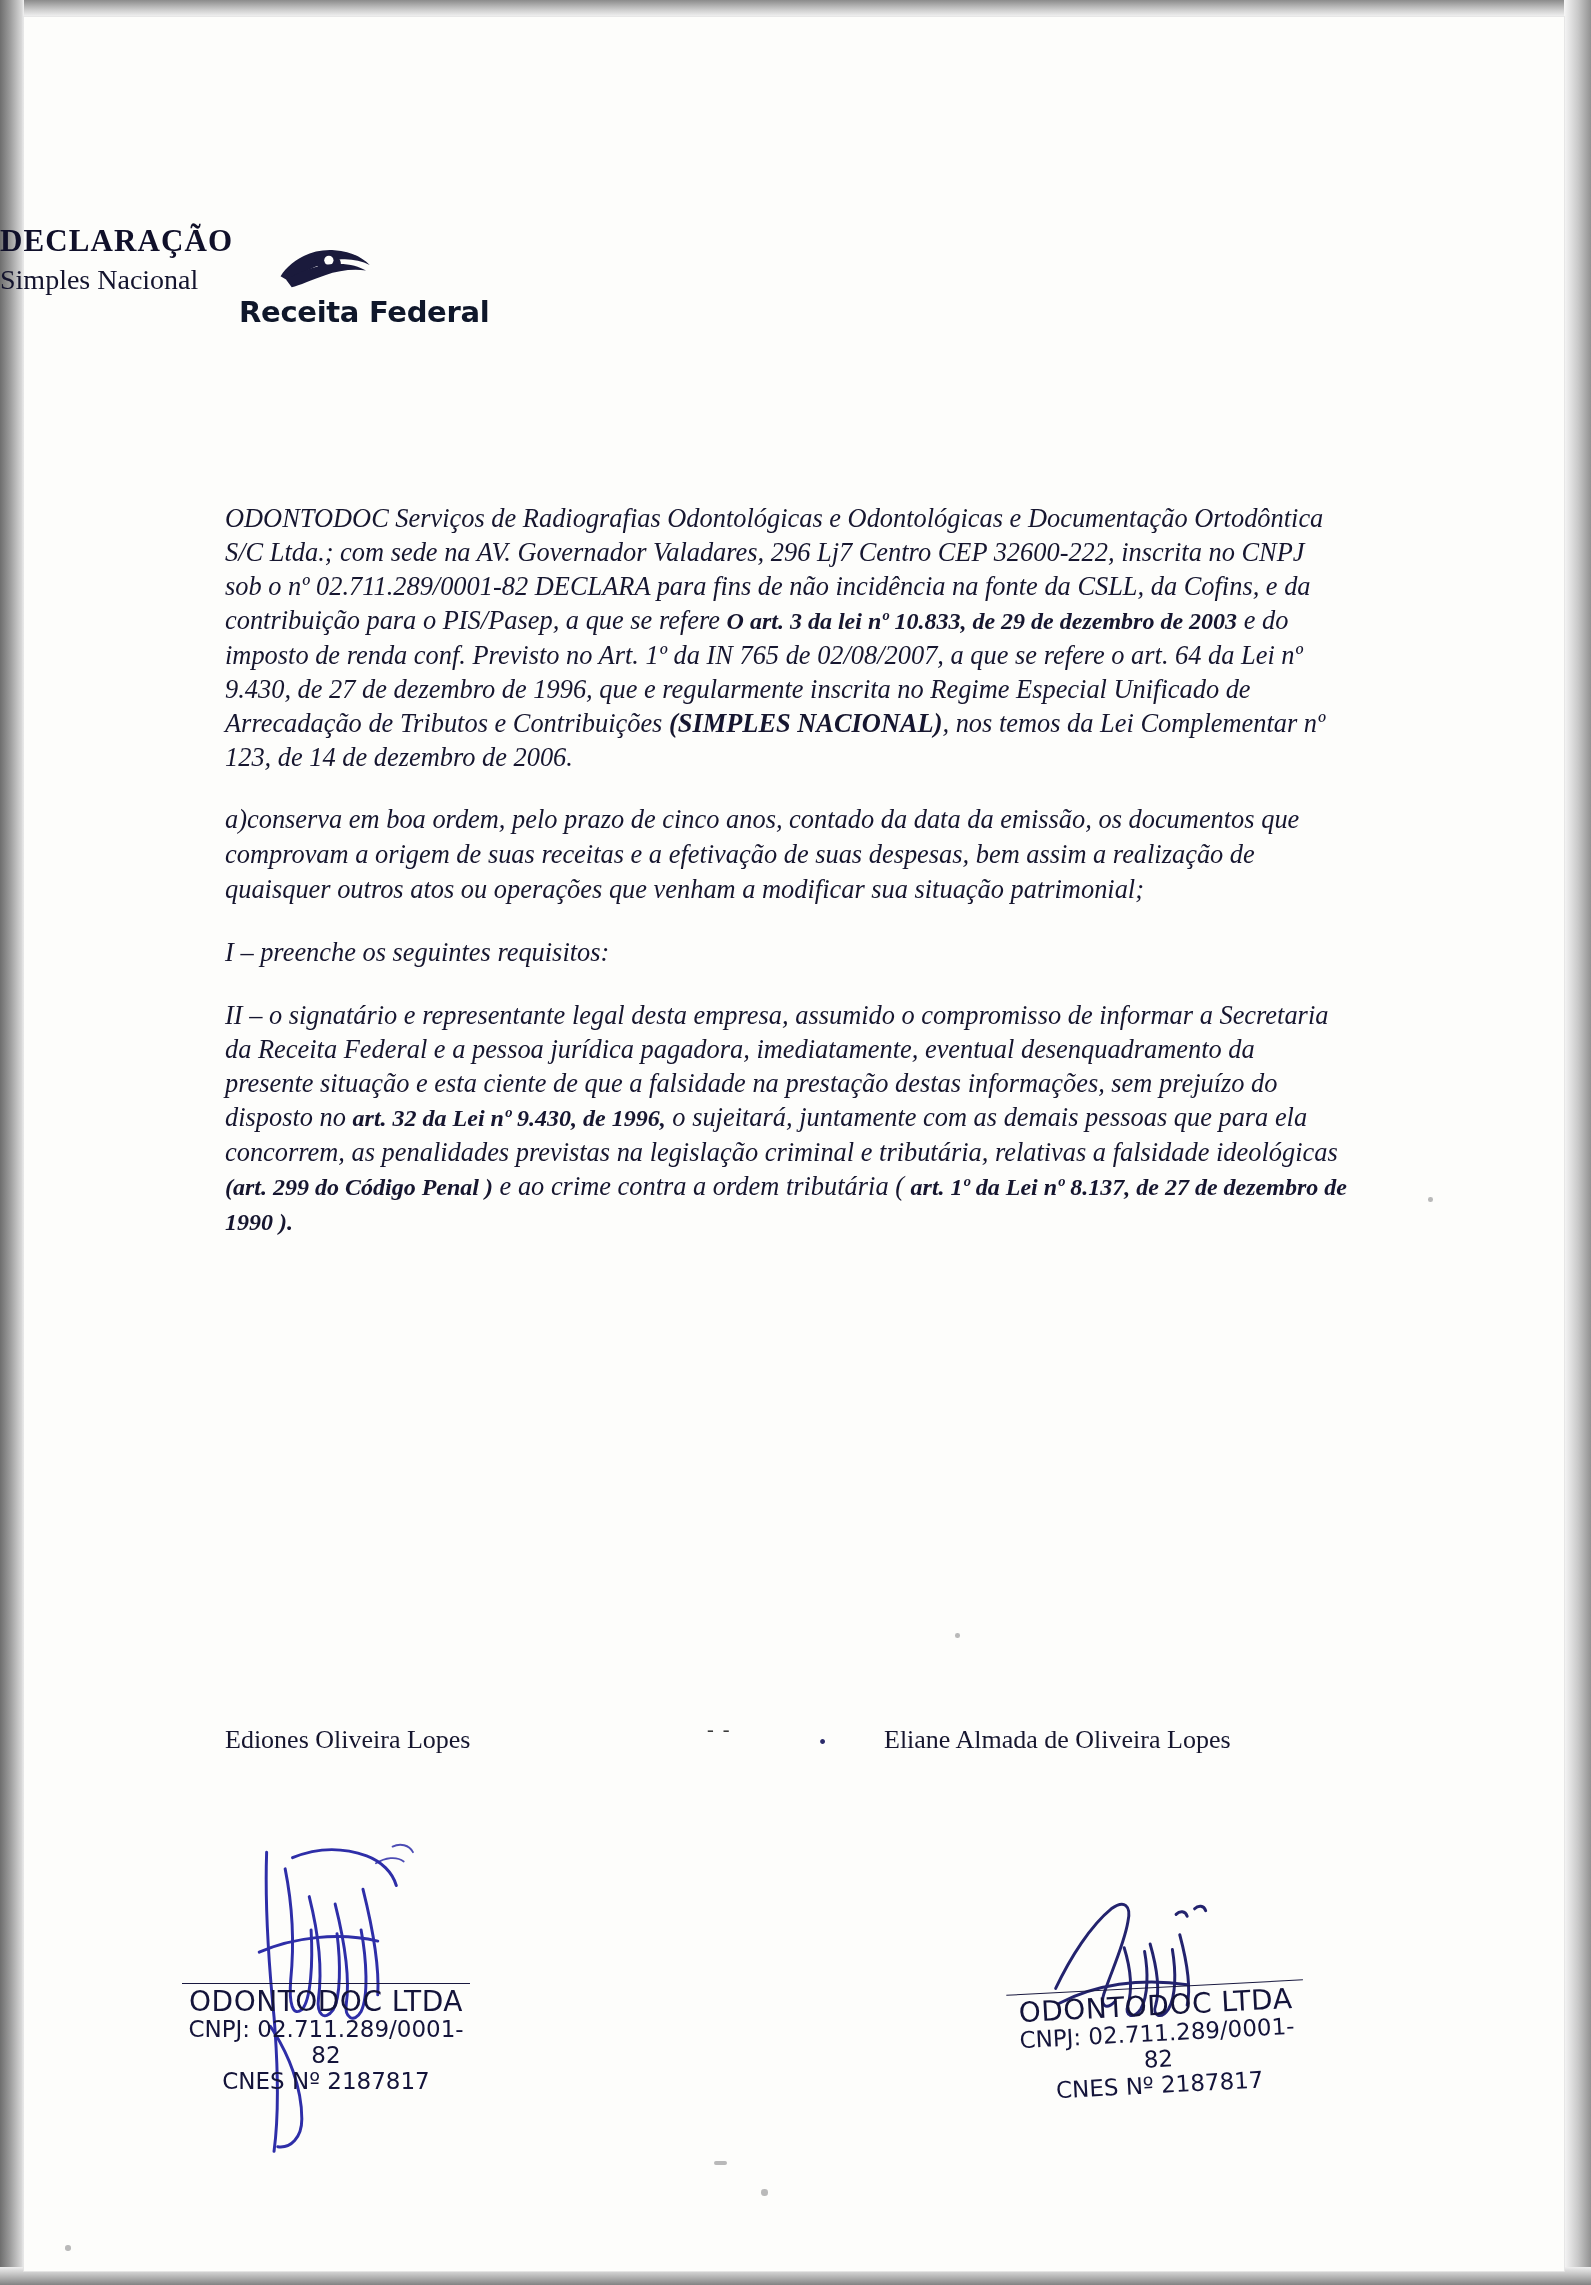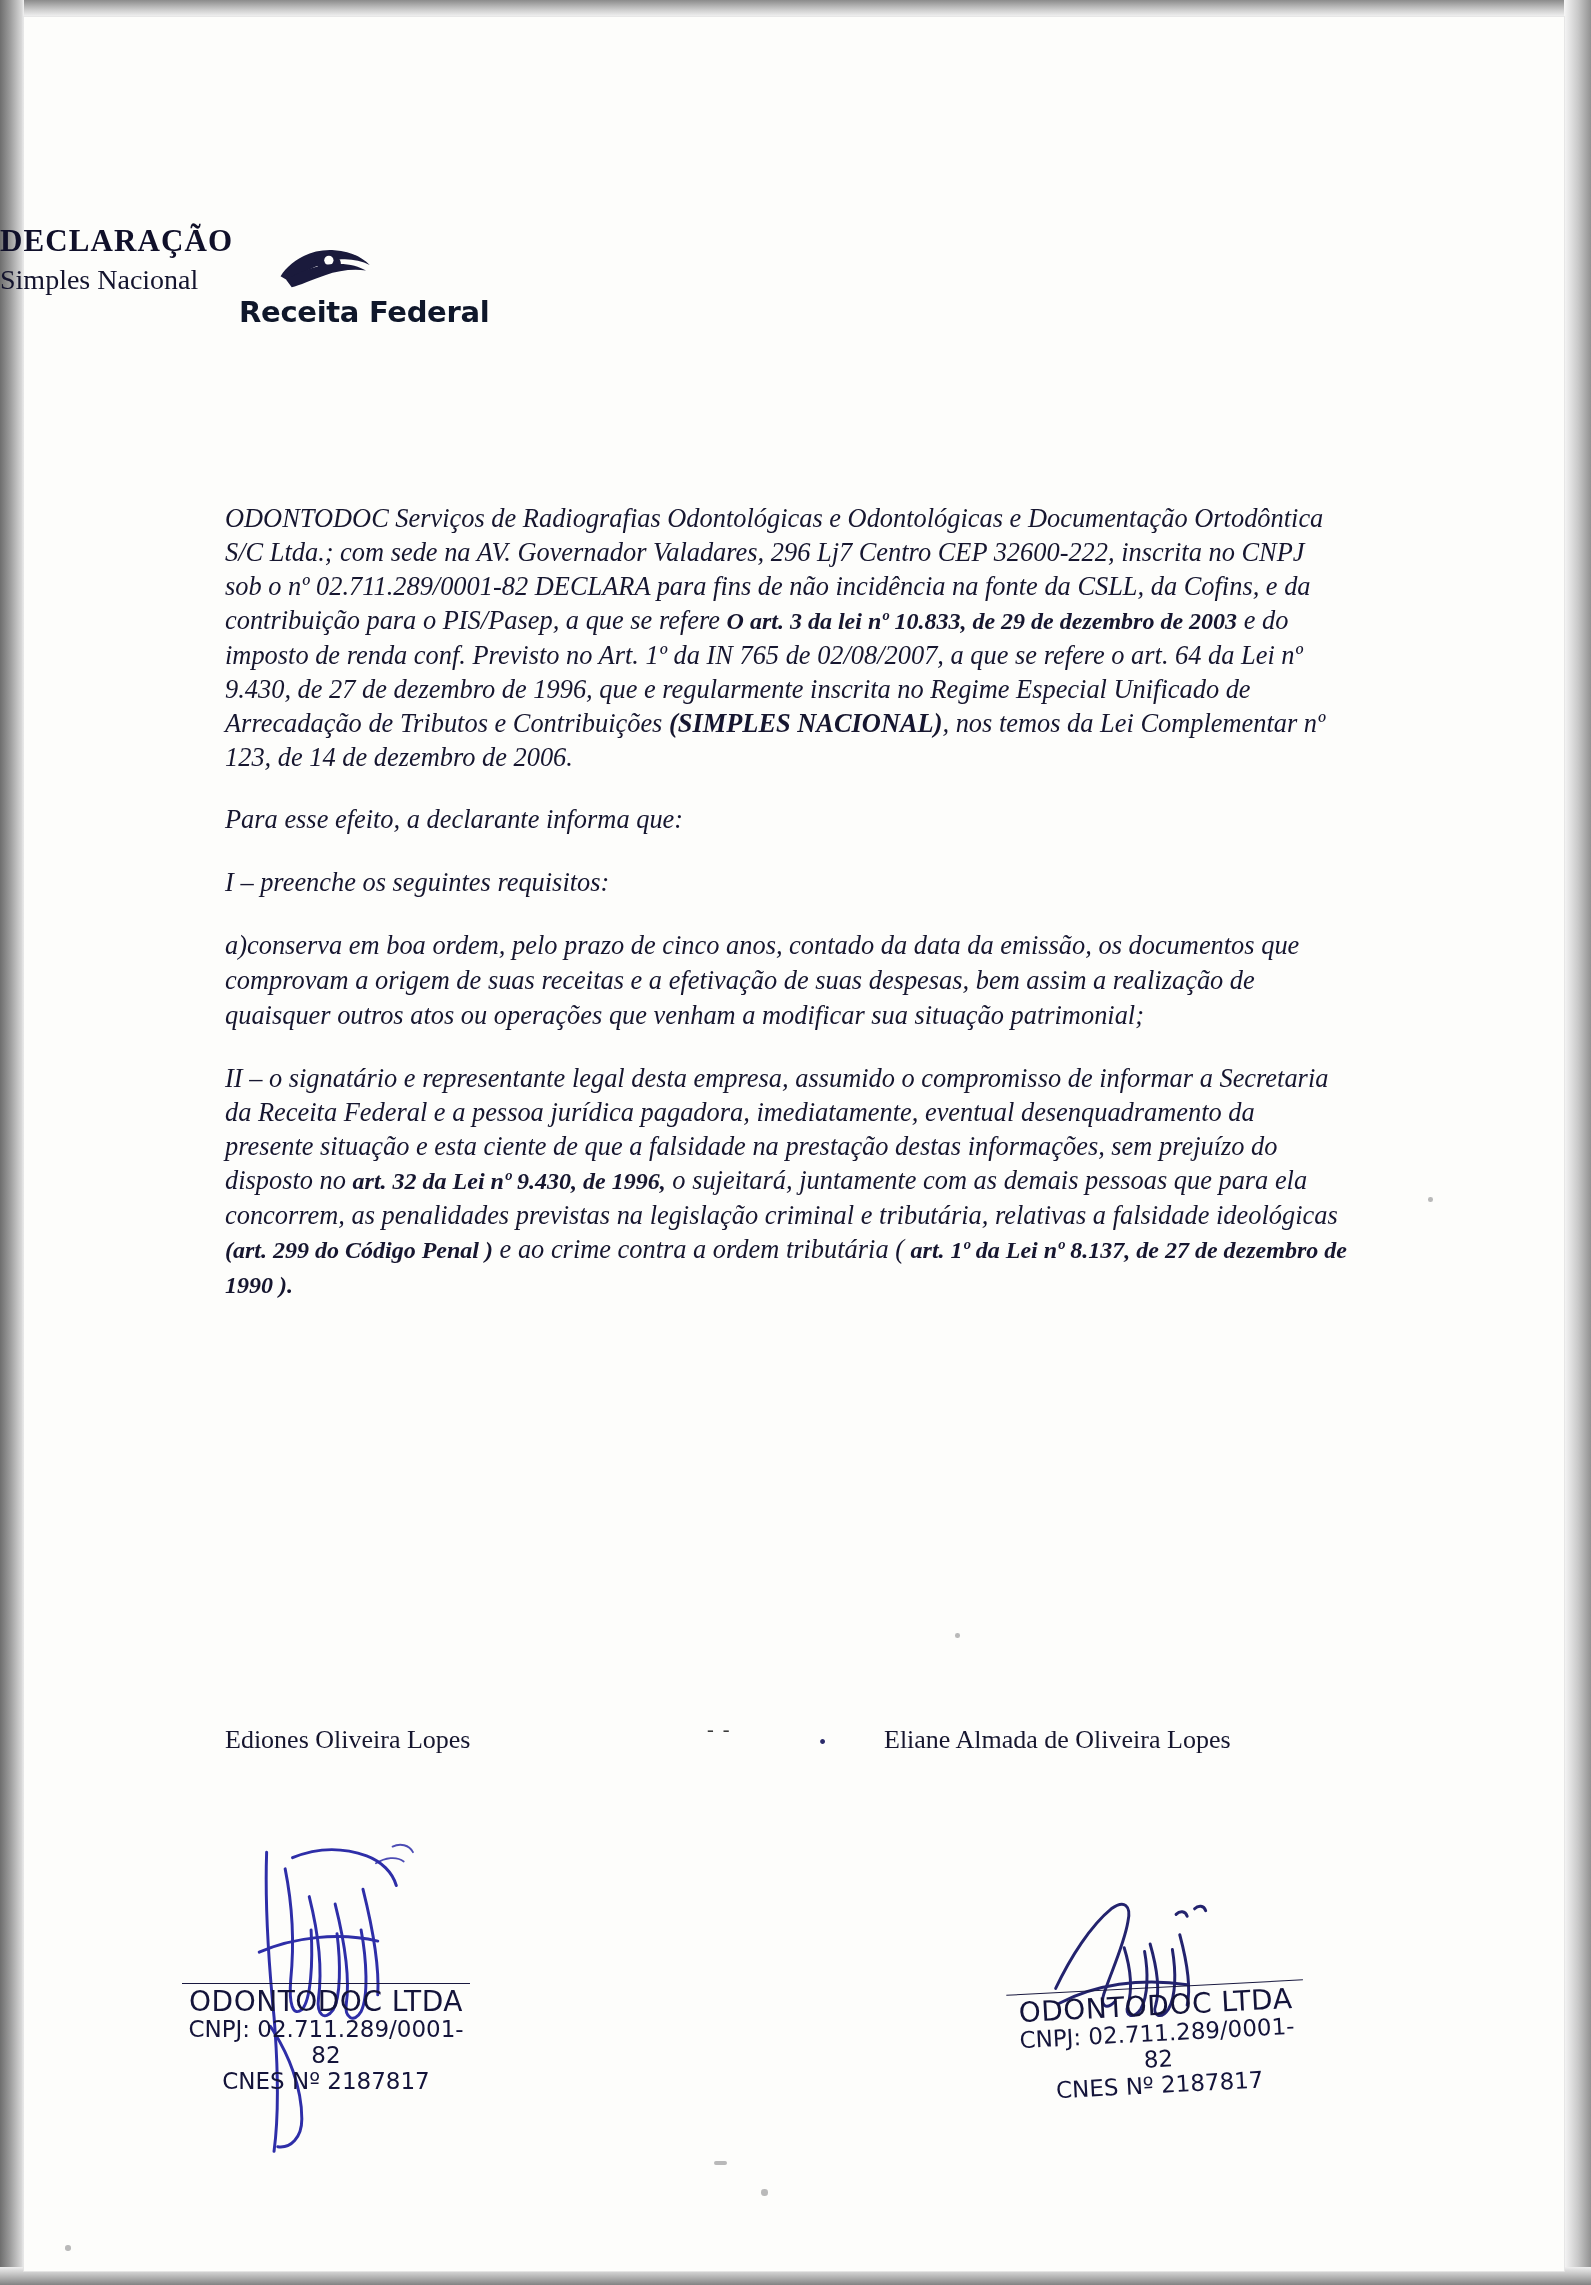--- a/index.html
+++ b/index.html
@@ -216,25 +216,24 @@
     <div class="logo-text">Receita Federal</div>
   </div>
 
   <div class="doc-title">DECLARAÇÃO</div>
   <div class="doc-subtitle">Simples Nacional</div>
 
   <div class="body-wrap">
 
     <p class="para tight"><span>ODONTODOC Serviços de Radiografias Odontológicas e Odontológicas e Documentação Ortodôntica S/C Ltda.; com sede na AV. Governador Valadares, 296 Lj7 Centro CEP 32600-222, inscrita no CNPJ sob o nº 02.711.289/0001-82 DECLARA  para fins de não incidência na fonte da CSLL, da Cofins, e da contribuição para o PIS/Pasep, a que se refere </span><span class="bsm">O art. 3 da lei nº 10.833, de 29 de dezembro de 2003</span><span> e do imposto de renda conf. Previsto no Art. 1º da IN 765 de 02/08/2007, a que se refere o art. 64 da Lei nº 9.430, de 27 de dezembro de 1996, que e regularmente inscrita no Regime Especial Unificado de Arrecadação de Tributos e Contribuições </span><span class="b">(SIMPLES NACIONAL)</span><span>, nos temos da Lei Complementar nº 123, de 14 de dezembro de 2006.</span></p>
 
-    <p class="para">Para esse efeito, a declarante informa que:</p>
+
+    <p class="para">a)conserva em boa ordem, pelo prazo de cinco anos, contado da data da emissão, os documentos que comprovam a origem de suas receitas e a efetivação de suas despesas, bem assim a realização de quaisquer outros atos ou operações que venham a modificar sua situação patrimonial;</p>
 
     <p class="para">I – preenche os seguintes requisitos:</p>
-
-    <p class="para">a)conserva em boa ordem, pelo prazo de cinco anos, contado da data da emissão, os documentos que comprovam a origem de suas receitas e a efetivação de suas despesas, bem assim a realização de quaisquer outros atos ou operações que venham a modificar sua situação patrimonial;</p>
 
 
     <p class="para tight"><span>II – o signatário e representante legal desta empresa, assumido o compromisso de informar a Secretaria da Receita Federal e a pessoa jurídica pagadora, imediatamente, eventual desenquadramento da presente situação e esta ciente de que a falsidade na prestação destas informações, sem prejuízo do disposto no </span><span class="bsm">art. 32 da Lei nº 9.430, de 1996,</span><span> o sujeitará, juntamente com as demais pessoas que para ela concorrem, as penalidades previstas na legislação criminal e tributária, relativas a falsidade ideológicas </span><span class="bsm">(art. 299 do Código Penal )</span><span> e ao crime contra a ordem tributária ( </span><span class="bsm">art. 1º da Lei nº 8.137, de 27 de dezembro de 1990 ).</span></p>
 
   </div>
 
   <div class="sig-names">
     <div class="sig-name-left">Ediones Oliveira Lopes</div>
     <div class="sig-dash">- -</div>
     <div class="sig-dot">•</div>

